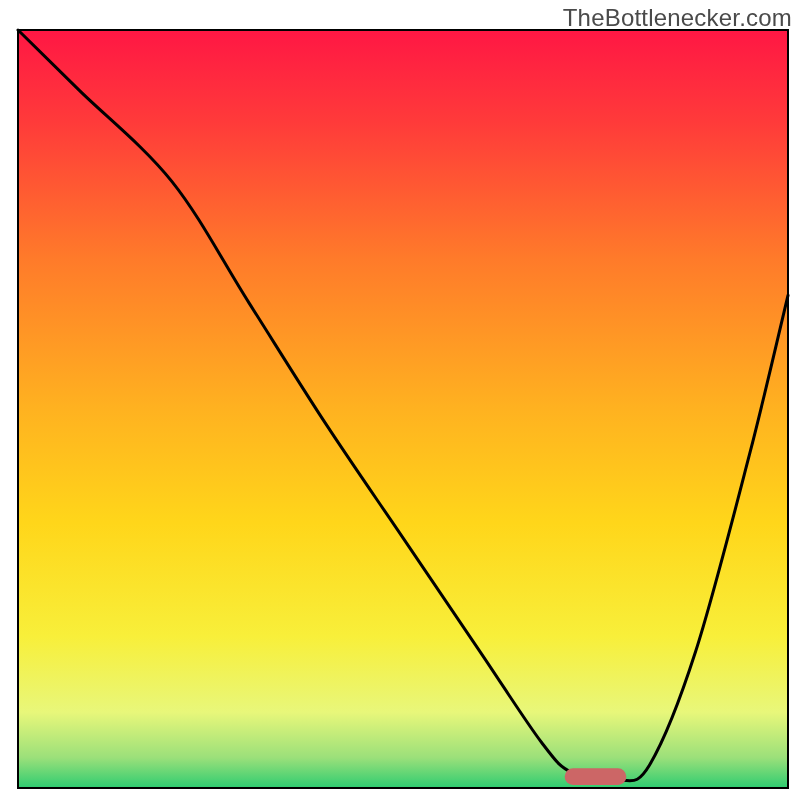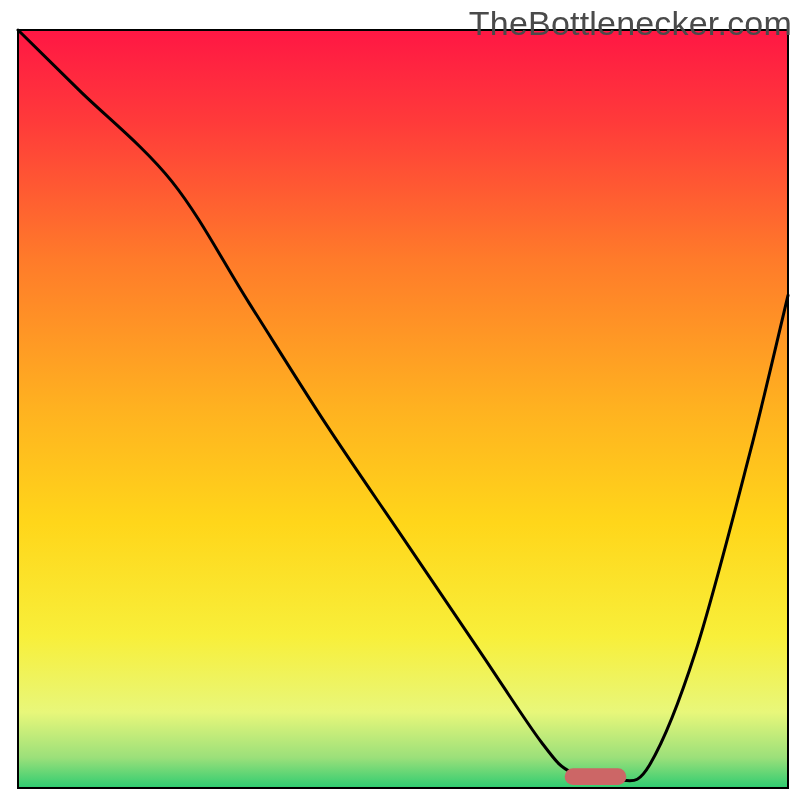--- a/index.html
+++ b/index.html
@@ -13,21 +13,21 @@
   }
   .stage {
     position: relative;
     width: 800px;
     height: 800px;
   }
   .watermark {
     position: absolute;
     top: 4px;
     right: 8px;
-    font-size: 34px;
+    font-size: 24px;
     color: #4a4a4a;
     font-weight: 500;
     letter-spacing: 0.2px;
     z-index: 10;
   }
   svg.chart {
     position: absolute;
     top: 0;
     left: 0;
     width: 800px;

